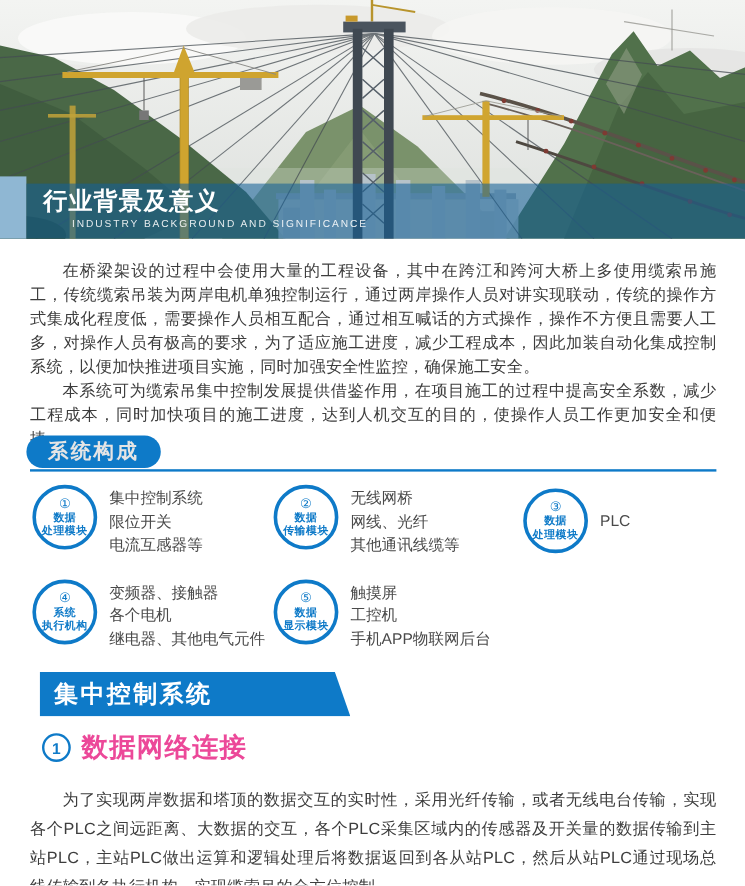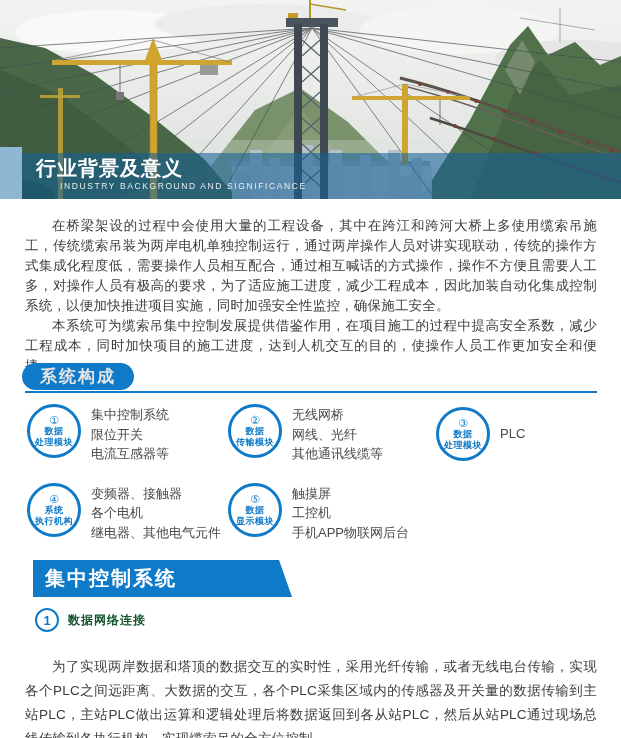--- a/index.html
+++ b/index.html
@@ -40,21 +40,21 @@
   .mod-desc{margin-left:10px;padding-top:1px;color:#4a4a4a;font-size:13px;line-height:19.5px;}
   .module.center-desc .mod-desc{padding-top:0;}
 
   
   .flag-banner{position:absolute;left:33px;top:560px;width:259px;height:37px;background:#0e7ac8;
     clip-path:polygon(0 0,95% 0,100% 100%,0 100%);color:#ffffff;font-size:20px;font-weight:bold;
     letter-spacing:2px;display:flex;align-items:center;padding-left:12px;box-sizing:border-box;}
   .sub-heading{position:absolute;left:35px;top:608px;display:flex;align-items:center;}
   .num-circle{width:20px;height:20px;border:2px solid #0e7ac8;border-radius:50%;color:#0e7ac8;
     font-size:13px;font-weight:bold;display:flex;align-items:center;justify-content:center;}
-  .sub-title{margin-left:9px;color:#14532d;font-size:12px;font-weight:bold;letter-spacing:1px;}
+  .sub-title{margin-left:9px;color:#ec4899;font-size:22px;font-weight:bold;letter-spacing:1px;}
 </style>
 </head>
 <body>
 
 <div class="page">
 
   <div class="hero">
     <svg width="621" height="199" viewBox="0 0 621 199" preserveAspectRatio="none">
       <defs>
         <linearGradient id="sky" x1="0" y1="0" x2="0" y2="1">

